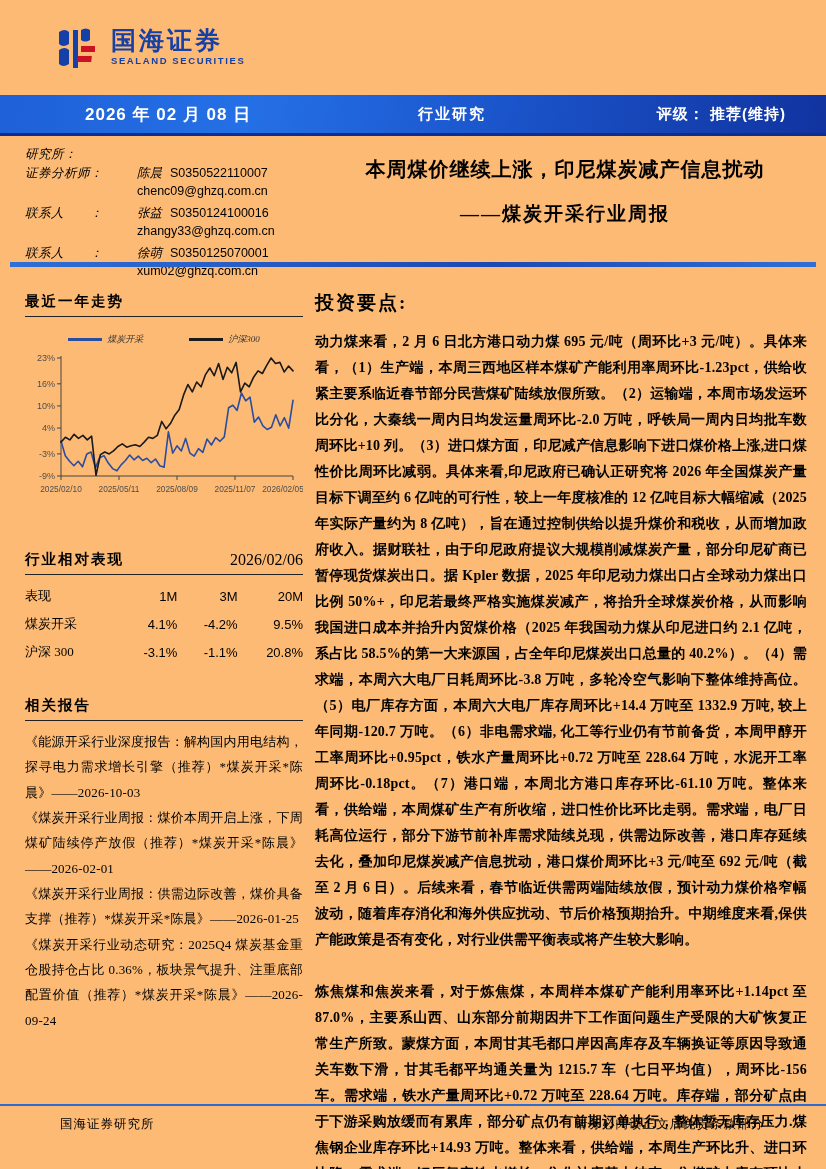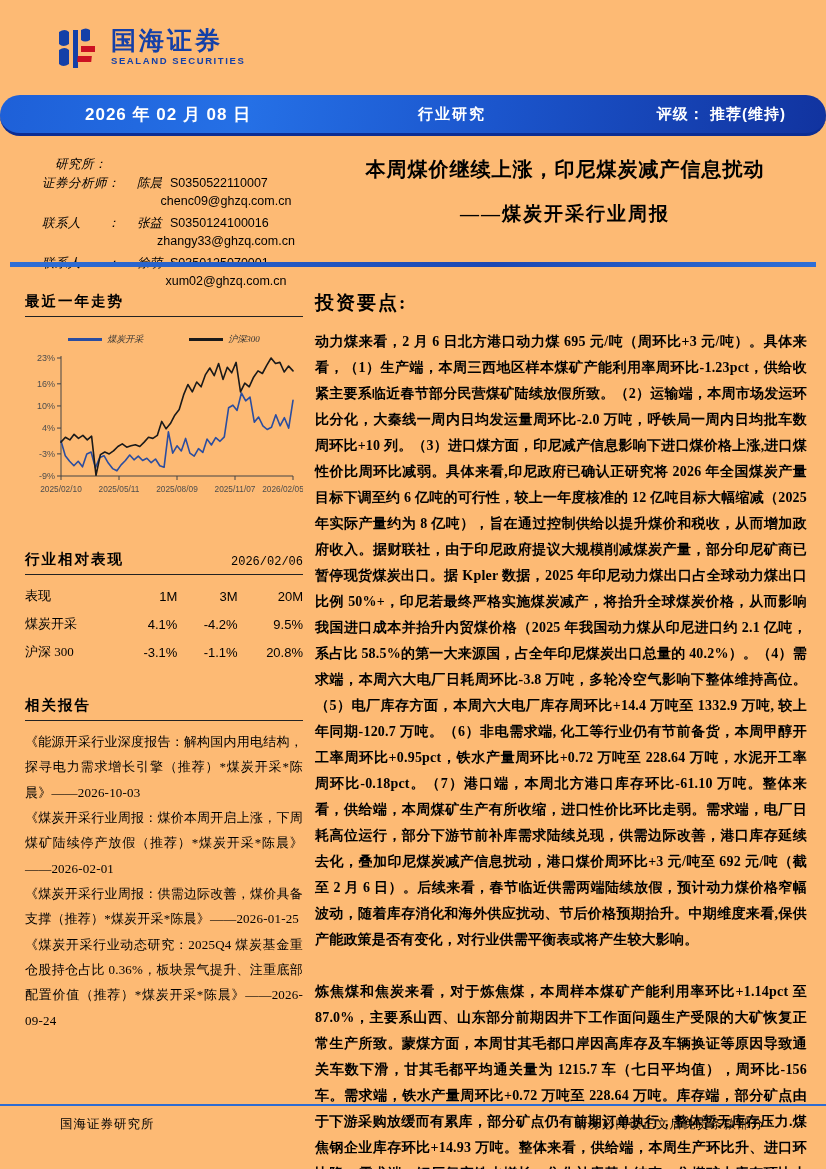--- a/index.html
+++ b/index.html
@@ -14,45 +14,45 @@
   .logo-mark { width:46px; height:46px; }
   .brand-text { display:flex; flex-direction:column; }
   .brand-cn { font-size:25px; font-weight:bold; color:#1440a8; letter-spacing:3px; font-family:"Liberation Sans",sans-serif; line-height:1.15; }
   .brand-en { font-size:9.5px; font-weight:bold; color:#1440a8; letter-spacing:1.6px; font-family:"Liberation Sans",sans-serif; }
   
   .head-bar {
     position:absolute; left:0; top:95px; width:826px; height:41px;
     background:linear-gradient(100deg,#1e60d8 0%, #2570e6 30%, #1b55cc 60%, #11339f 100%);
     border-bottom:3px solid #0d2d92;
     display:flex; align-items:center; color:#fff;
-    font-family:"Liberation Sans",sans-serif; font-weight:bold;border-radius:20px;
+    font-family:"Liberation Sans",sans-serif; font-weight:bold;
   }
   .head-date { margin-left:85px; font-size:17px; letter-spacing:1px; }
   .head-cat  { position:absolute; left:418px; font-size:15px; letter-spacing:2px; }
   .head-rating { position:absolute; right:40px; font-size:15px; letter-spacing:1px; }
   
-  .team { position:absolute; left:25px; top:156px; width:290px; font-size:12.5px;text-align:center; }
+  .team { position:absolute; left:25px; top:146px; width:290px; font-size:12.5px; }
   .team-row { display:flex; margin-bottom:2px; }
   .team-role { width:112px; flex:none; font-style:italic; letter-spacing:0.5px; }
   .team-val  { font-family:"Liberation Sans",sans-serif; }
   .team-name { font-style:italic; font-family:"Liberation Serif",serif; margin-right:8px; }
   .team-email { font-family:"Liberation Sans",sans-serif; margin:1px 0 7px 112px; }
   
   .title-block { position:absolute; left:330px; top:155px; width:470px; text-align:center; }
   .title-main { font-size:20px; font-weight:bold; letter-spacing:1px; line-height:1.4; }
   .title-sub  { font-size:19px; font-weight:bold; margin-top:18px; letter-spacing:2px; }
   
   .sep-thick { position:absolute; left:10px; top:262px; width:806px; height:5px;
     background:linear-gradient(90deg,#2f6fd6,#1c48b4 60%,#2f6fd6); }
   .foot-line { position:absolute; left:0px; top:1104px; width:826px; height:2px; background:#2e6cd2; }
   
   .sidebar { position:absolute; left:25px; top:292px; width:278px; }
   .side-heading { font-size:14.5px; font-weight:bold; letter-spacing:2px; padding-bottom:5px;
     border-bottom:1.5px solid #222; display:flex; justify-content:space-between; align-items:flex-end; }
-  .side-heading .hd-date { font-family:Liberation Mono, monospace; font-weight:normal; font-size:12px; letter-spacing:0; }
+  .side-heading .hd-date { font-family:Liberation Serif, serif; font-weight:normal; font-size:16px; letter-spacing:0; }
   .legend { display:flex; justify-content:center; gap:46px; margin:16px 0 4px 0; }
   .legend-item { display:flex; align-items:center; gap:5px; font-size:9px; font-style:italic; color:#333; }
   .legend-swatch { display:inline-block; width:34px; height:2.5px; }
   .chart-wrap { margin-top:2px; }
   
   .rel-section { margin-top:38px; }
   .rel-table { width:100%; margin-top:7px; font-size:13px; border-collapse:collapse; }
   .rel-table td { padding:5px 0; }
   .rel-table .num { text-align:right; font-family:"Liberation Sans",sans-serif; }
   .rel-table .lbl { font-family:"Liberation Serif",serif; }

